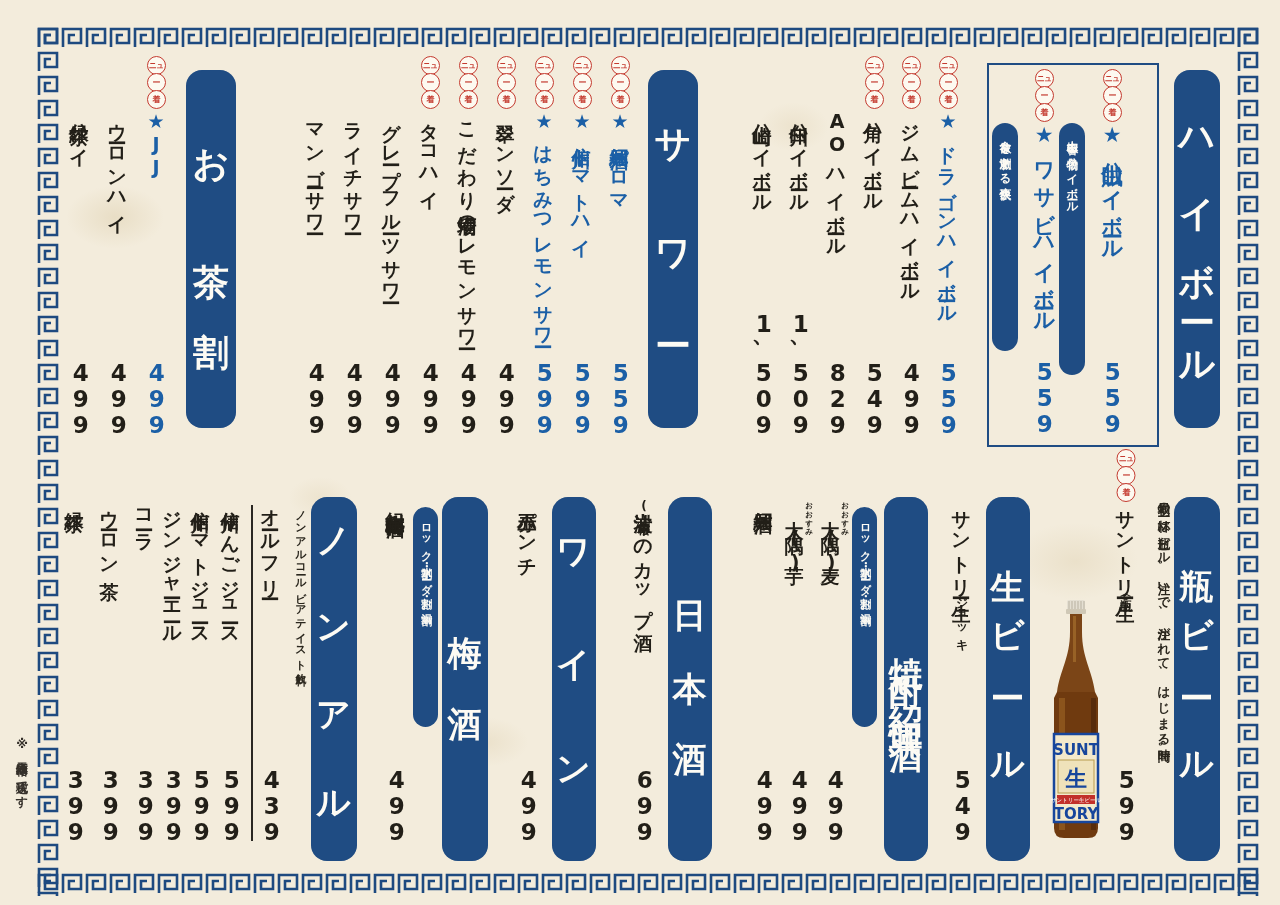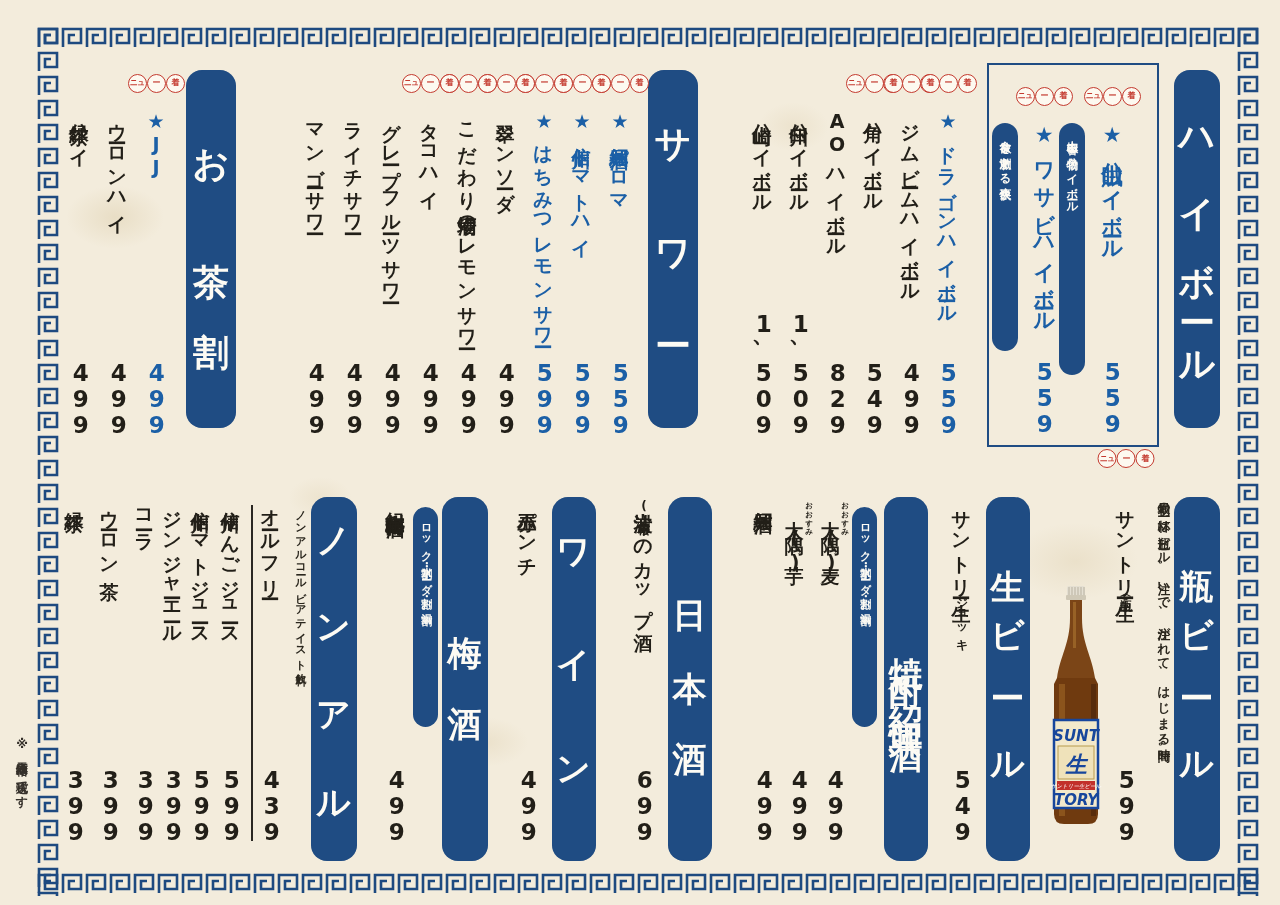--- a/index.html
+++ b/index.html
@@ -21,21 +21,21 @@
   .banner{
     position:absolute;background:#1f4c83;border-radius:16px;
     display:flex;align-items:center;justify-content:center;
     box-shadow:0 0 0 1px rgba(31,76,131,.25) inset;
   }
   .banner-text{
     writing-mode:vertical-rl;text-orientation:upright;
     color:#fdfbf4;font-weight:700;line-height:1;
   }
   .menu-item{position:absolute;display:flex;flex-direction:column;align-items:center;}
-  .badge{display:flex;flex-direction:row;align-items:center;height:52px;flex:none;justify-content:flex-end;}
+  .badge{display:flex;flex-direction:column;align-items:center;height:52px;flex:none;}
   .badge-float{position:absolute;top:-46px;left:50%;transform:translateX(-50%);height:auto;}
   .badge-circle{
     width:17px;height:17px;border:1.5px solid #c43a2f;border-radius:50%;
     background:#fdf9f0;color:#c43a2f;font-size:8px;font-weight:700;
     display:flex;align-items:center;justify-content:center;margin-top:-2px;line-height:1;
     letter-spacing:-1px;
   }
   .badge-spacer{height:52px;flex:none;}
   .item-name{
     writing-mode:vertical-rl;text-orientation:upright;
@@ -64,21 +64,21 @@
     position:absolute;writing-mode:vertical-rl;text-orientation:upright;
     color:#2a261d;font-weight:600;line-height:1.22;letter-spacing:1px;
   }
   .divider{position:absolute;background:#2a2722;}
   .footer-note{
     position:absolute;left:13px;top:737px;height:150px;
     writing-mode:vertical-rl;text-orientation:upright;
     font-size:12px;font-weight:600;color:#35302a;letter-spacing:1px;
   }
   .frame-svg{position:absolute;pointer-events:none;}
-  .bottle-wrap{position:absolute;left:1038px;top:586px;width:76px;height:242px;font-style:italic;}
+  .bottle-wrap{position:absolute;left:1038px;top:600px;width:76px;height:242px;}
 </style>
 </head>
 <body>
 
 <div class="page">
 
   <div id="rows-root">
       <div class="banner" style="left: 1174px; top: 70px; width: 46px; height: 358px;">
         <div class="banner-text" style="font-size: 36px; letter-spacing: 24.5px;">ハイボール</div>
       </div>

